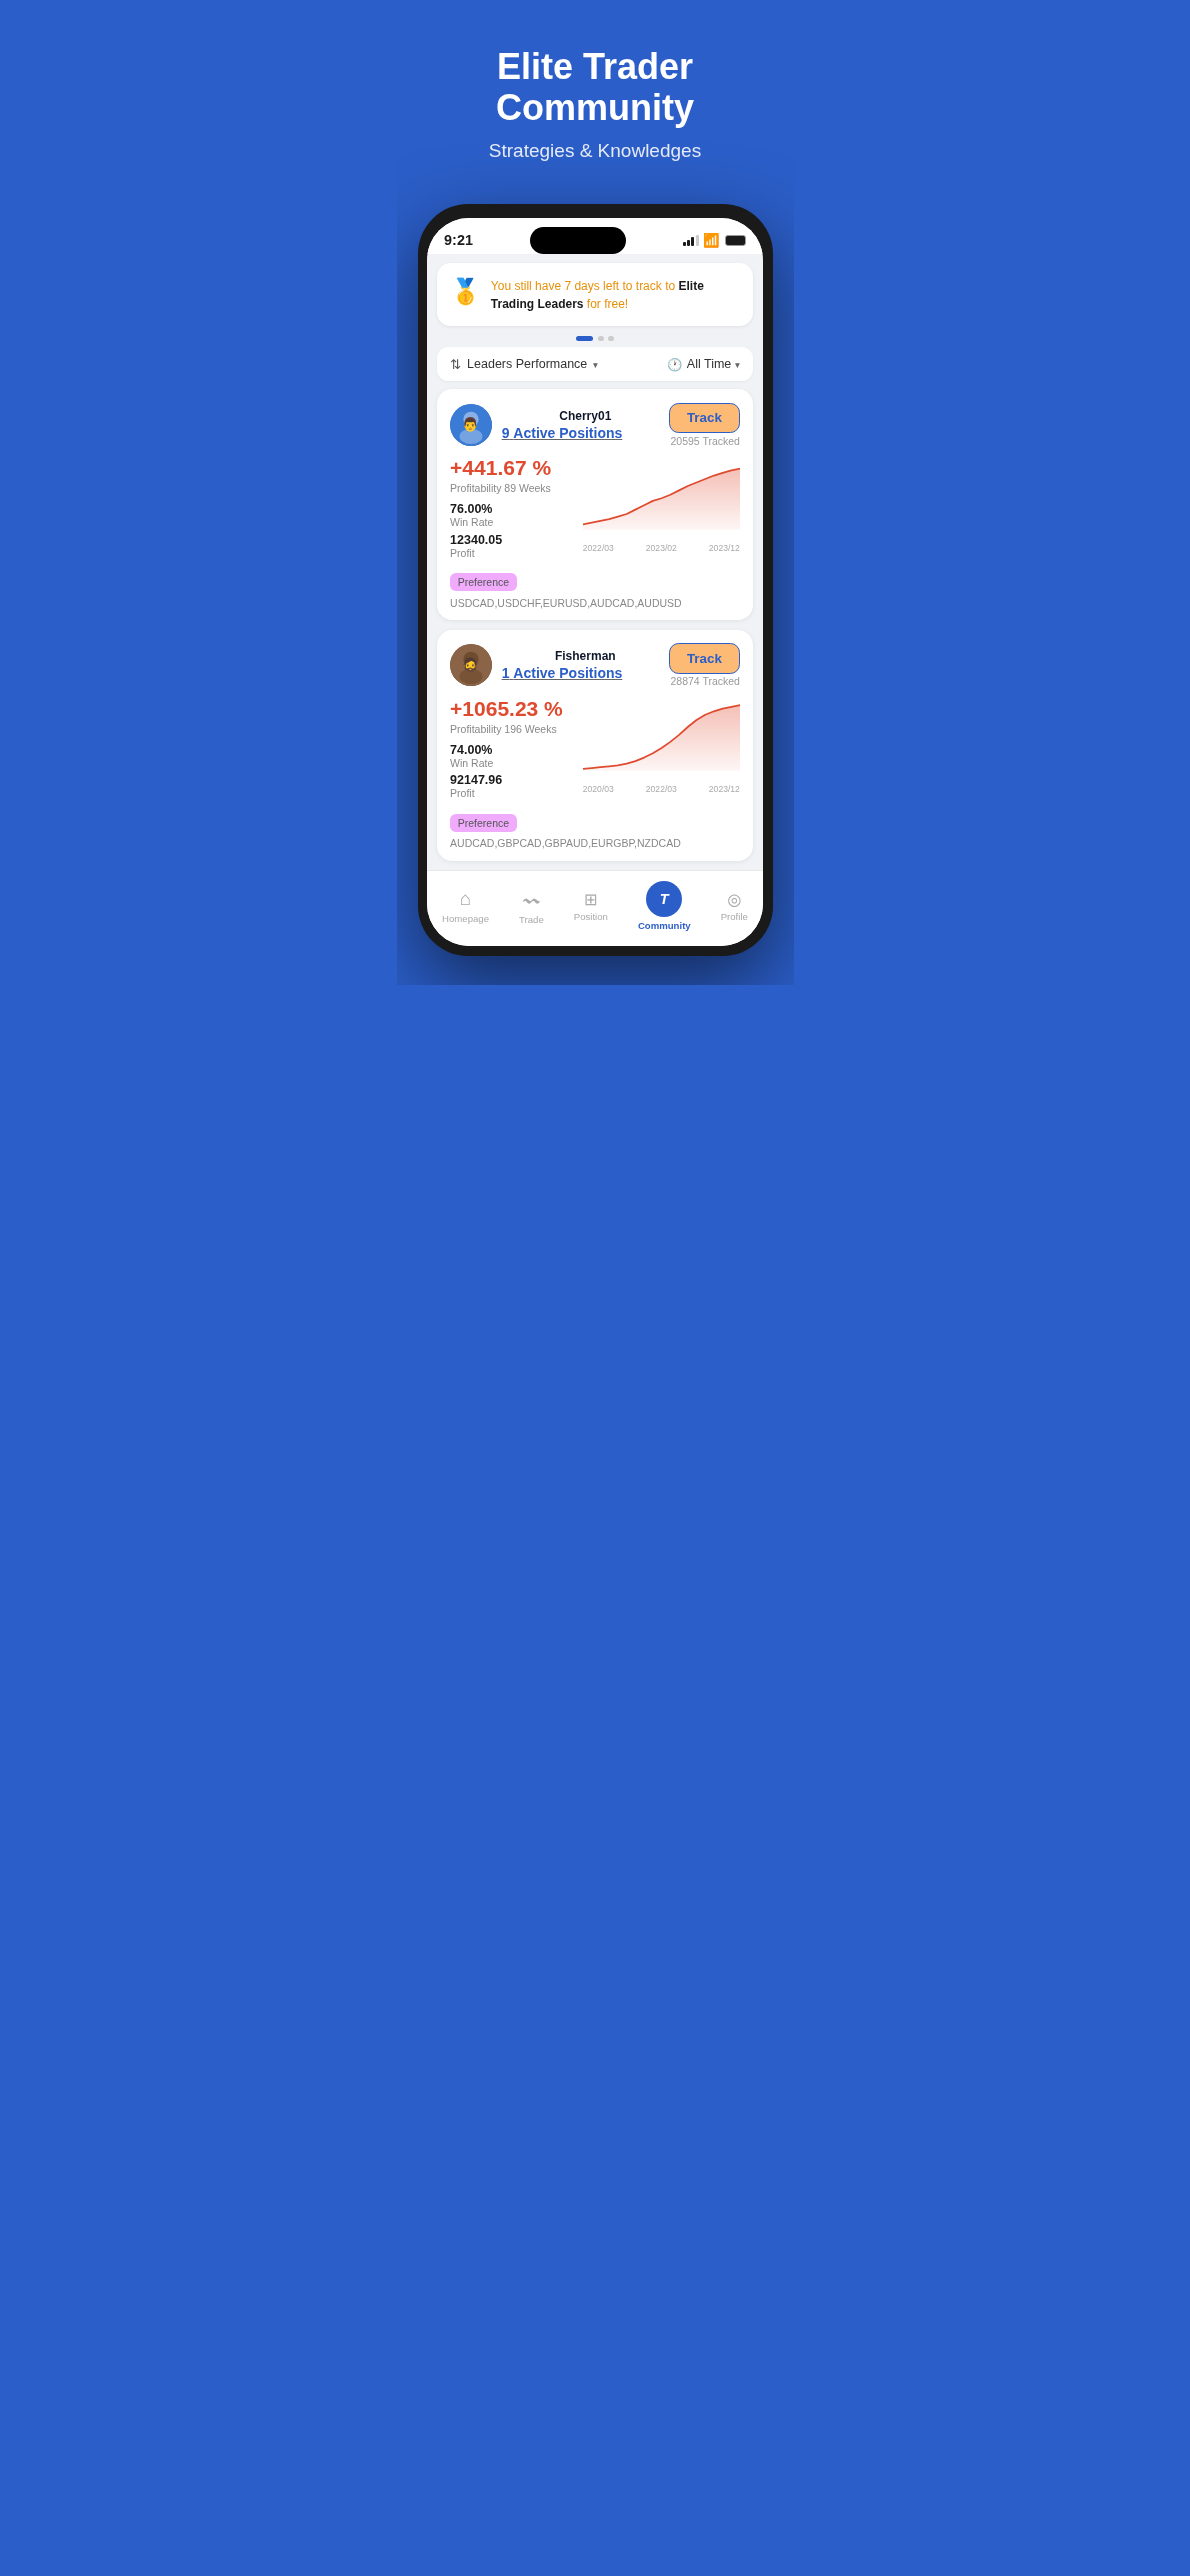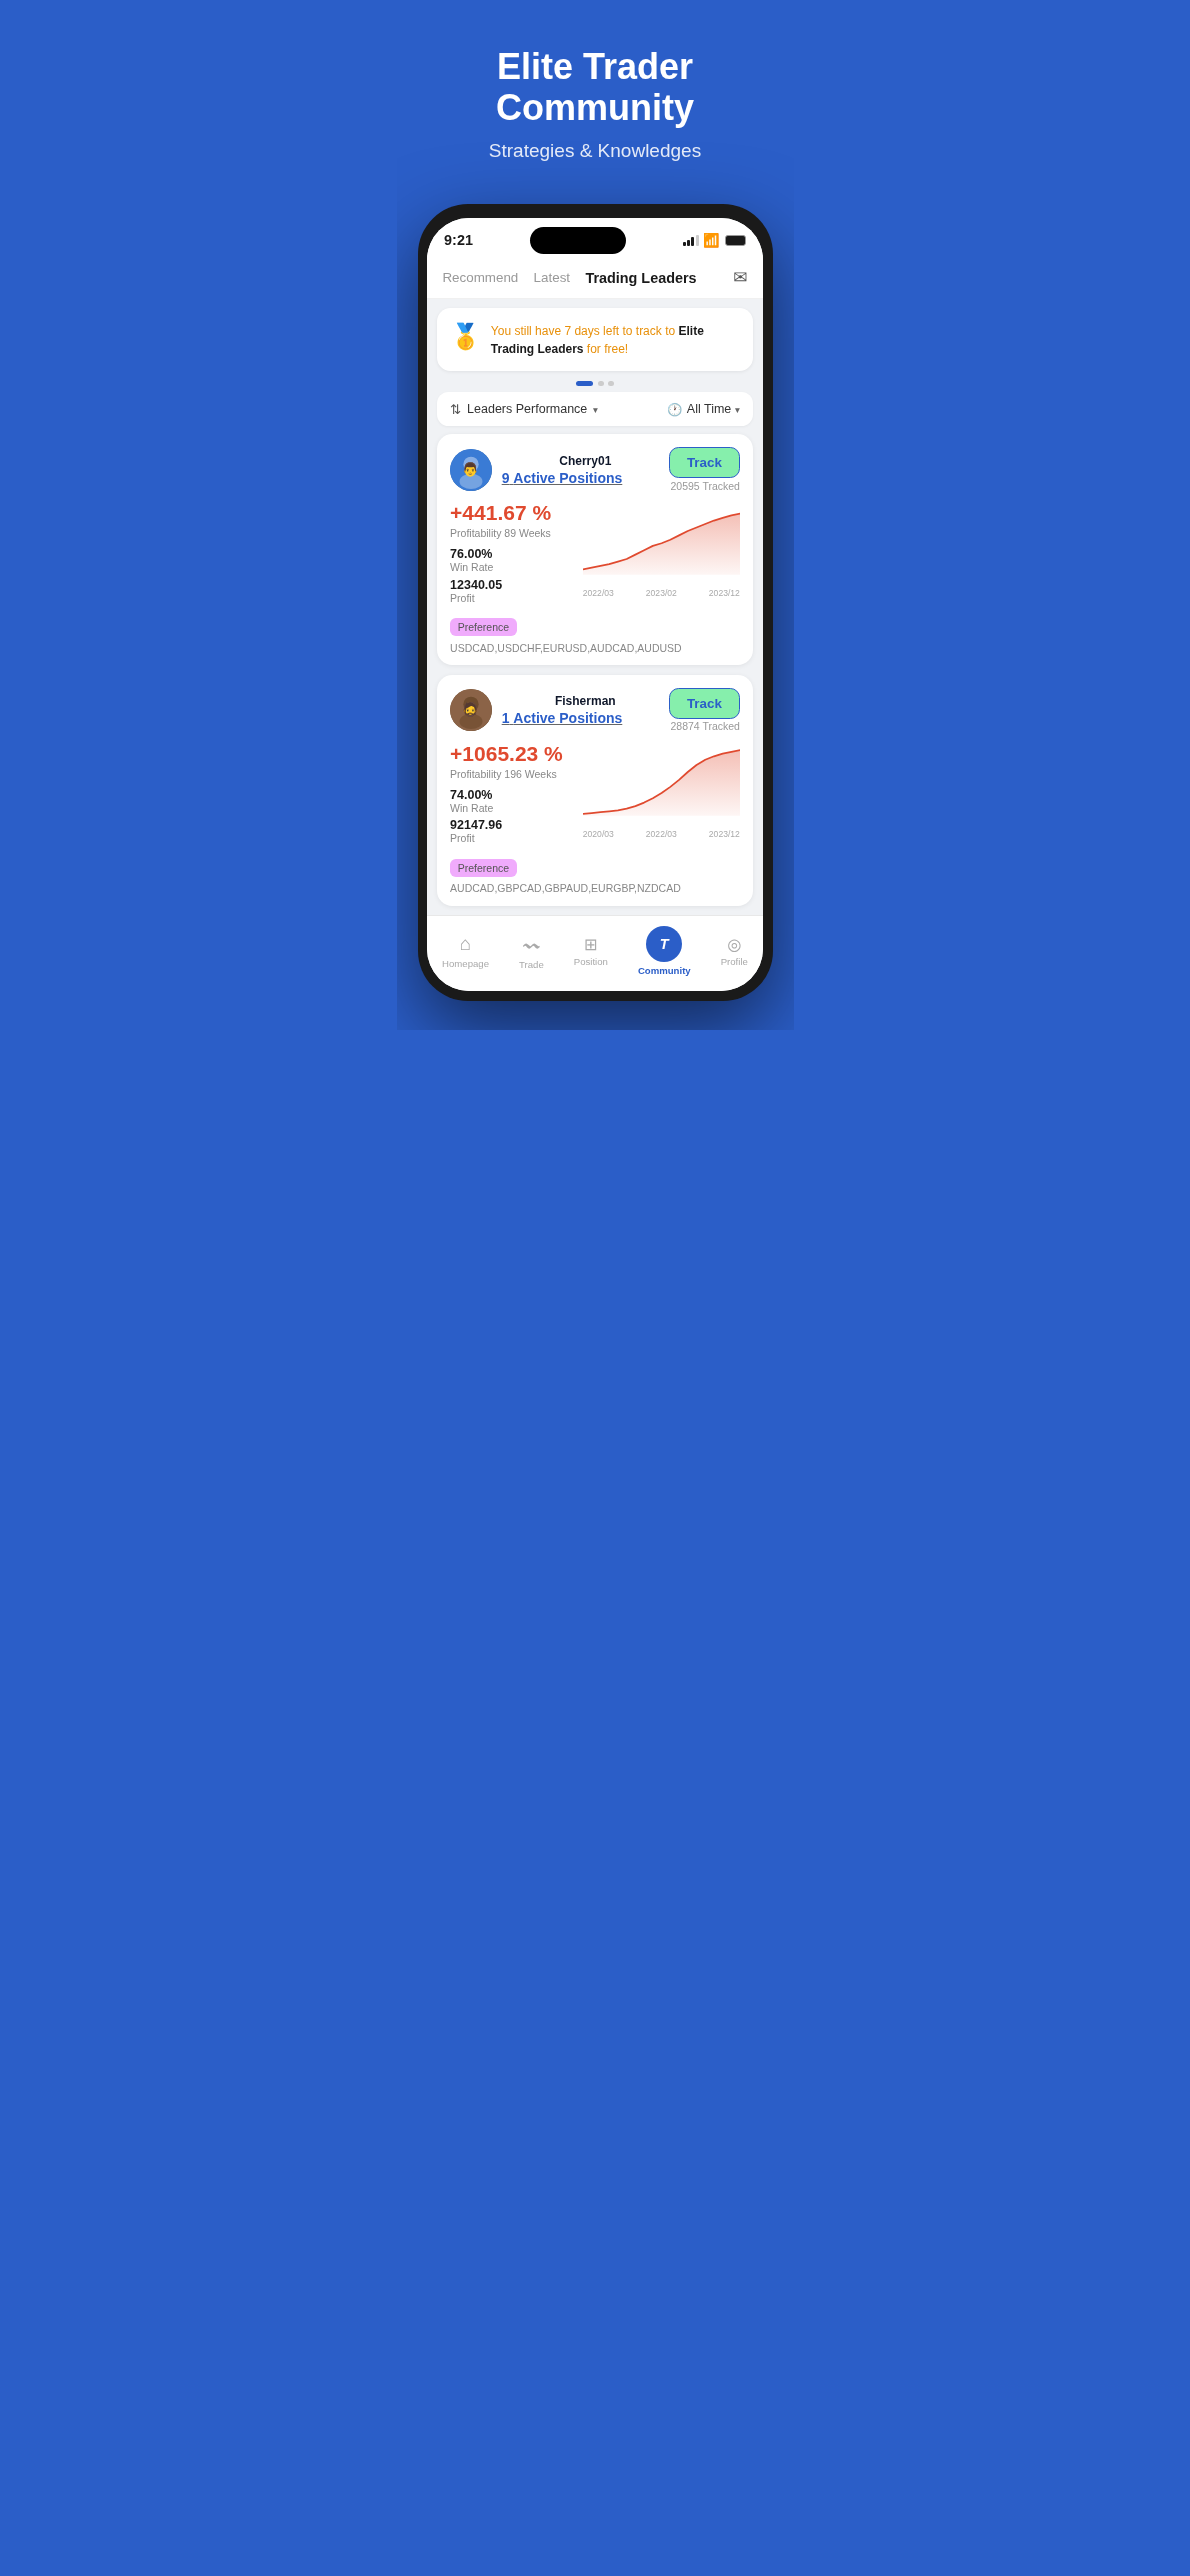--- a/index.html
+++ b/index.html
@@ -217,21 +217,21 @@
       color: #666;
       text-decoration: underline;
     }
     .trader-positions span {
       color: #2B5EC8;
       font-weight: 600;
     }
     .track-btn {
       border: 1.9px solid #2B5EC8;
       color: #2B5EC8;
-      background: #86efac;
+      background: #fdba74;
       font-size: 13.4px;
       font-weight: 700;
       padding: 6.7px 17px;
       border-radius: 9.6px;
       cursor: pointer;
     }
     .tracked-count {
       font-size: 10.5px;
       color: #999;
       text-align: right;
@@ -375,26 +375,20 @@
           <div class="signal-bar" style="height:3.8px;"></div>
           <div class="signal-bar" style="height:6.7px;"></div>
           <div class="signal-bar" style="height:9.6px;"></div>
           <div class="signal-bar" style="height:11.5px; background:#ccc;"></div>
         </div>
         <span style="font-size:13.4px; color:#1a1a1a;">📶</span>
         <span style="font-size:11.5px; color:#1a1a1a; background:#1a1a1a; width:21px; height:11.5px; border-radius:2.9px; display:inline-block; border: 1px solid #999;"></span>
       </div>
     </div>
 
-    <div class="nav-tabs">
-      <span class="nav-tab">Recommend</span>
-      <span class="nav-tab">Latest</span>
-      <span class="nav-tab active">Trading Leaders</span>
-      <span class="nav-mail">✉</span>
-    </div>
 
     <div class="banner-card">
       <div class="banner-icon">🥇</div>
       <div class="banner-text">
         <span>You still have 7 days left to track to</span><strong> Elite Trading Leaders</strong><span> for free!</span>
       </div>
     </div>
     <div class="banner-dots">
       <div class="dot active"></div>
       <div class="dot"></div>

